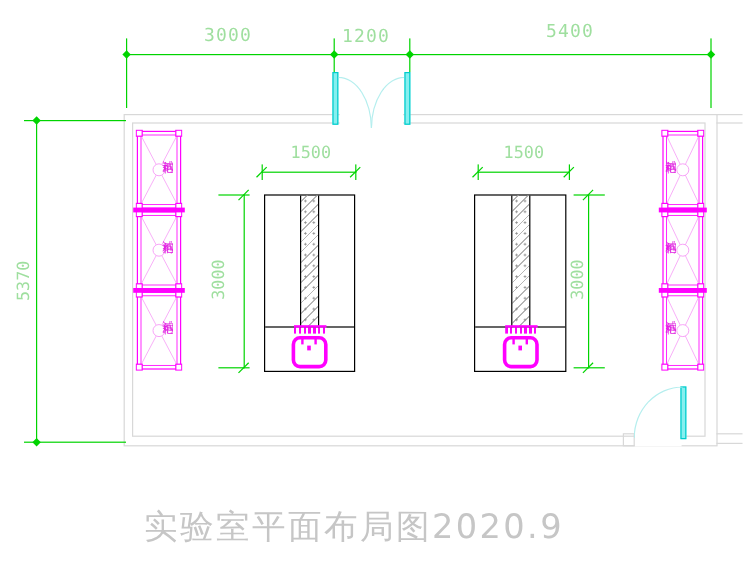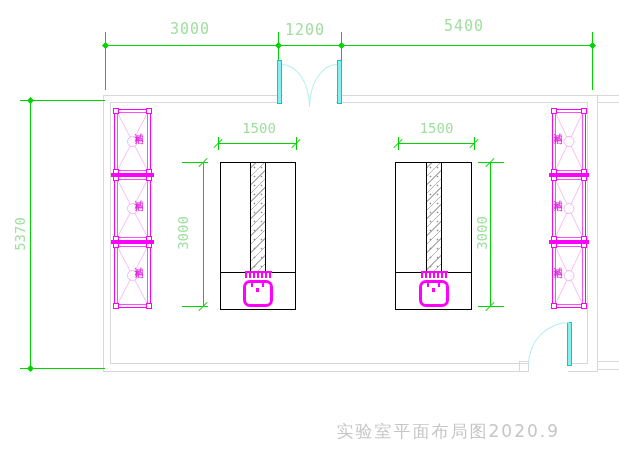--- a/index.html
+++ b/index.html
@@ -31,21 +31,21 @@
   .comb{position:absolute;background:repeating-linear-gradient(90deg,#ff00ff 0 2px,#ffffff 2px 4px);
         border-top:2px solid #ff00ff;box-sizing:border-box;}
   .sink{position:absolute;border:3px solid #ff00ff;border-radius:7px;box-sizing:border-box;background:#fff;}
   .mag{position:absolute;background:#ff00ff;}
   
   .cab{position:absolute;}
   .cab-bar{position:absolute;background:#ff00ff;}
   .cab-label{position:absolute;color:#e020e0;font-size:9px;line-height:10px;
              writing-mode:vertical-rl;text-orientation:upright;letter-spacing:1px;}
   
-  .title{position:absolute;color:#c6c6c6;font-size:17px;text-align:right;letter-spacing:2px;}
+  .title{position:absolute;color:#c6c6c6;font-size:28px;text-align:left;letter-spacing:2px;}
 </style>
 </head>
 <body>
 
 <div class="plan">
 
   <div class="wall-rect" style="left:103px;top:95px;width:493px;height:275px;"></div>
   <div class="wall-rect" style="left:110px;top:102px;width:476px;height:260px;"></div>
   <div class="wall-line" style="left:597px;top:95px;width:22px;height:1px;"></div>
   <div class="wall-line" style="left:597px;top:102px;width:22px;height:1px;"></div>
@@ -175,21 +175,21 @@
   <div class="gline" style="left:278px;top:32px;width:1px;height:28px;"></div>
   <div class="gline" style="left:341px;top:32px;width:1px;height:28px;"></div>
   <div class="gline" style="left:592px;top:32px;width:1px;height:58px;"></div>
   <div class="gline" style="left:105px;top:45px;width:488px;height:1px;"></div>
   <div class="dia" style="left:103px;top:43px;"></div>
   <div class="dia" style="left:276px;top:43px;"></div>
   <div class="dia" style="left:339px;top:43px;"></div>
   <div class="dia" style="left:590px;top:43px;"></div>
   <div class="dimtext" style="left:155px;top:21px;width:70px;">3000</div>
   <div class="dimtext" style="left:275px;top:22px;width:60px;">1200</div>
-  <div class="dimtext" style="left:429px;top:18px;width:70px;">5400</div>
+  <div class="dimtext" style="left:440px;top:18px;width:70px;">5400</div>
 
   <div class="gline" style="left:20px;top:100px;width:85px;height:1px;"></div>
   <div class="gline" style="left:20px;top:368px;width:85px;height:1px;"></div>
   <div class="gline" style="left:30px;top:100px;width:1px;height:269px;"></div>
   <div class="dia" style="left:28px;top:98px;"></div>
   <div class="dia" style="left:28px;top:366px;"></div>
   <div class="dimtext small rot90" style="left:-10px;top:226px;width:60px;">5370</div>
 
   <div class="gline" style="left:218px;top:137px;width:1px;height:13px;"></div>
   <div class="gline" style="left:296px;top:137px;width:1px;height:13px;"></div>

